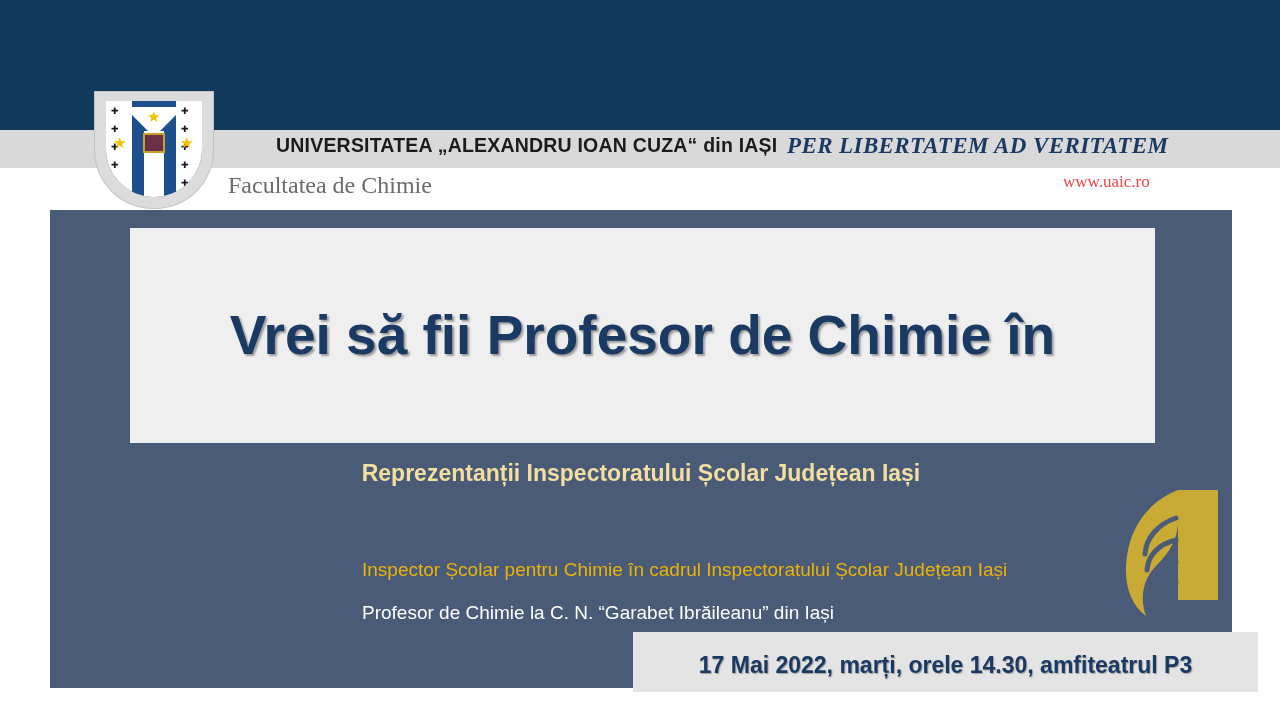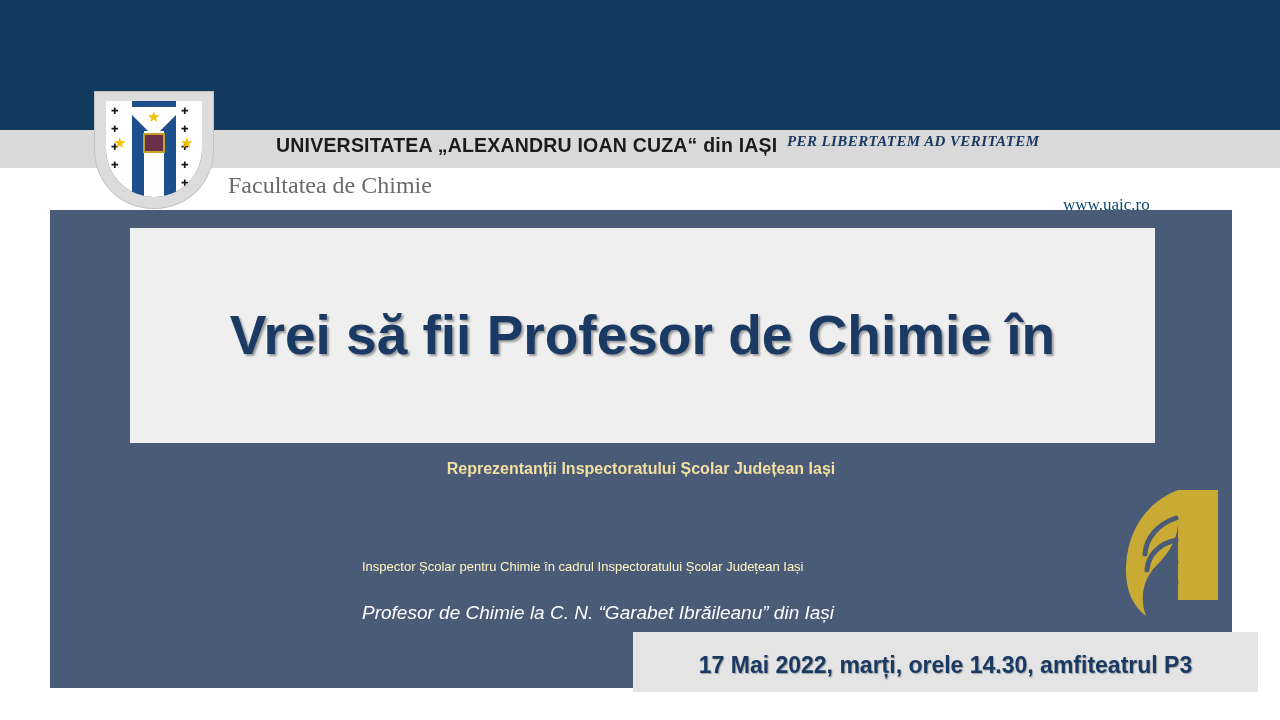--- a/index.html
+++ b/index.html
@@ -116,35 +116,34 @@
     left: 228px; top: 172px;
     font-family: "Liberation Serif", serif;
     font-size: 24px;
     color: #6b6b6b;
     white-space: nowrap;
   }
   .motto {
     position: absolute;
     left: 787px; top: 133px;
     font-family: "Liberation Serif", serif;
-    font-size: 15px;
+    font-size: 23px;
     font-weight: bold;
     font-style: italic;
     color: #1b3a63;
     letter-spacing: .4px;
     white-space: nowrap;
   }
   .weburl {
     position: absolute;
     left: 1063px; top: 172px;
     font-family: "Liberation Serif", serif;
     font-size: 17px;
-    color: #0c4a6e;
-    white-space: nowrap;
-    margin-top: 23px;
+    color: #ef4444;
+    white-space: nowrap;
   }
 
   
   .panel {
     position: absolute;
     left: 50px; top: 210px;
     width: 1182px; height: 478px;
     background: #4a5b78;
   }
 
@@ -167,21 +166,21 @@
     line-height: 1.28;
     text-shadow: 2px 2px 2px rgba(110,110,110,.65);
     white-space: nowrap;
   }
 
   
   .sub-line {
     position: absolute;
     width: 1182px;
     text-align: center;
-    font-size: 16px;
+    font-size: 23px;
     font-weight: bold;
     color: #f3dfa0;
     white-space: nowrap;
   }
   .sub-line.l1 { top: 250px; }
   .sub-line.l2 { top: 294px; }
 
   
   .speaker-name {
     position: absolute;
@@ -189,31 +188,30 @@
     width: 290px;
     text-align: center;
     font-size: 21px;
     font-weight: bold;
     color: #ffffff;
     white-space: nowrap;
   }
   .speaker-role1 {
     position: absolute;
     left: 312px; top: 349px;
-    font-size: 13px;
-    color: #fef9c3;
+    font-size: 19px;
+    color: #eab308;
     white-space: nowrap;
   }
   .speaker-role2 {
     position: absolute;
     left: 312px; top: 392px;
     font-size: 19px;
     color: #ffffff;
     white-space: nowrap;
-    font-style: italic;
   }
 
   
   .gold-logo {
     position: absolute;
     left: 1068px; top: 278px;
     width: 104px; height: 130px;
   }
 
   

